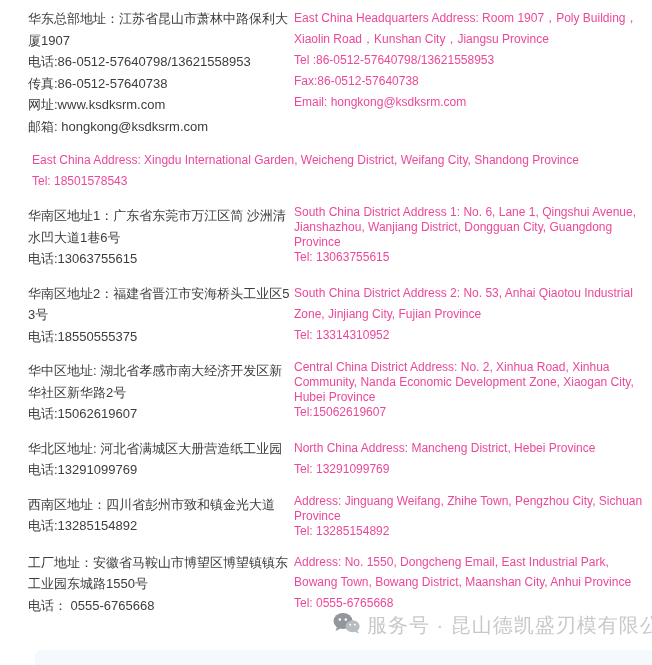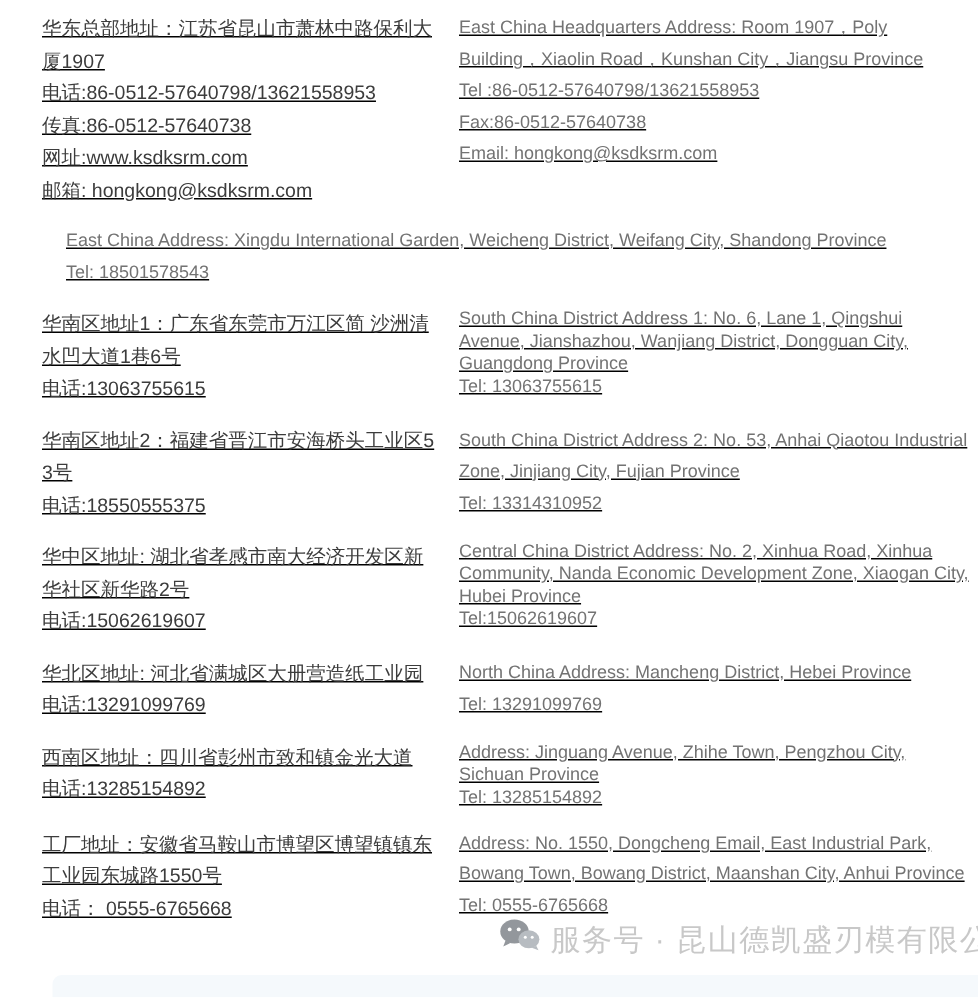--- a/index.html
+++ b/index.html
@@ -18,37 +18,36 @@
   .content {
     position: absolute;
     top: 8px;
     left: 28px;
     right: 6px;
   }
   .row {
     display: flex;
     align-items: flex-start;
     margin-bottom: 13px;
-    text-decoration: underline;
   }
   .row p { margin: 0; }
   .zh {
     flex: 0 0 262px;
     width: 262px;
     font-size: 13px;
     line-height: 21.5px;
     color: #3c3c3c;
     word-break: break-all;
   }
   .en {
     flex: 1;
-    margin-left: 16px;
+    margin-left: 4px;
     font-size: 12px;
     line-height: 21px;
-    color: #737373;
+    color: #ec4899;
   }
   
   .row:nth-of-type(3) .en,
   .row:nth-of-type(5) .en,
   .row:nth-of-type(7) .en { line-height: 15px; }
   .row:nth-of-type(8) .en { line-height: 20.5px; }
 
   .watermark {
     position: absolute;
     left: 333px;
@@ -147,21 +146,21 @@
         <p>Tel: 13291099769</p>
       </div>
     </section>
 
     <section class="row">
       <div class="zh">
         <p>西南区地址：四川省彭州市致和镇金光大道</p>
         <p>电话:13285154892</p>
       </div>
       <div class="en">
-        <p>Address: Jinguang Avenue, Zhihe Town, Pengzhou City, Sichuan Province</p>
+        <p>Address: Jinguang Weifang, Zhihe Town, Pengzhou City, Sichuan Province</p>
         <p>Tel: 13285154892</p>
       </div>
     </section>
 
     <section class="row">
       <div class="zh">
         <p>工厂地址：安徽省马鞍山市博望区博望镇镇东工业园东城路1550号</p>
         <p>电话： 0555-6765668</p>
       </div>
       <div class="en">

